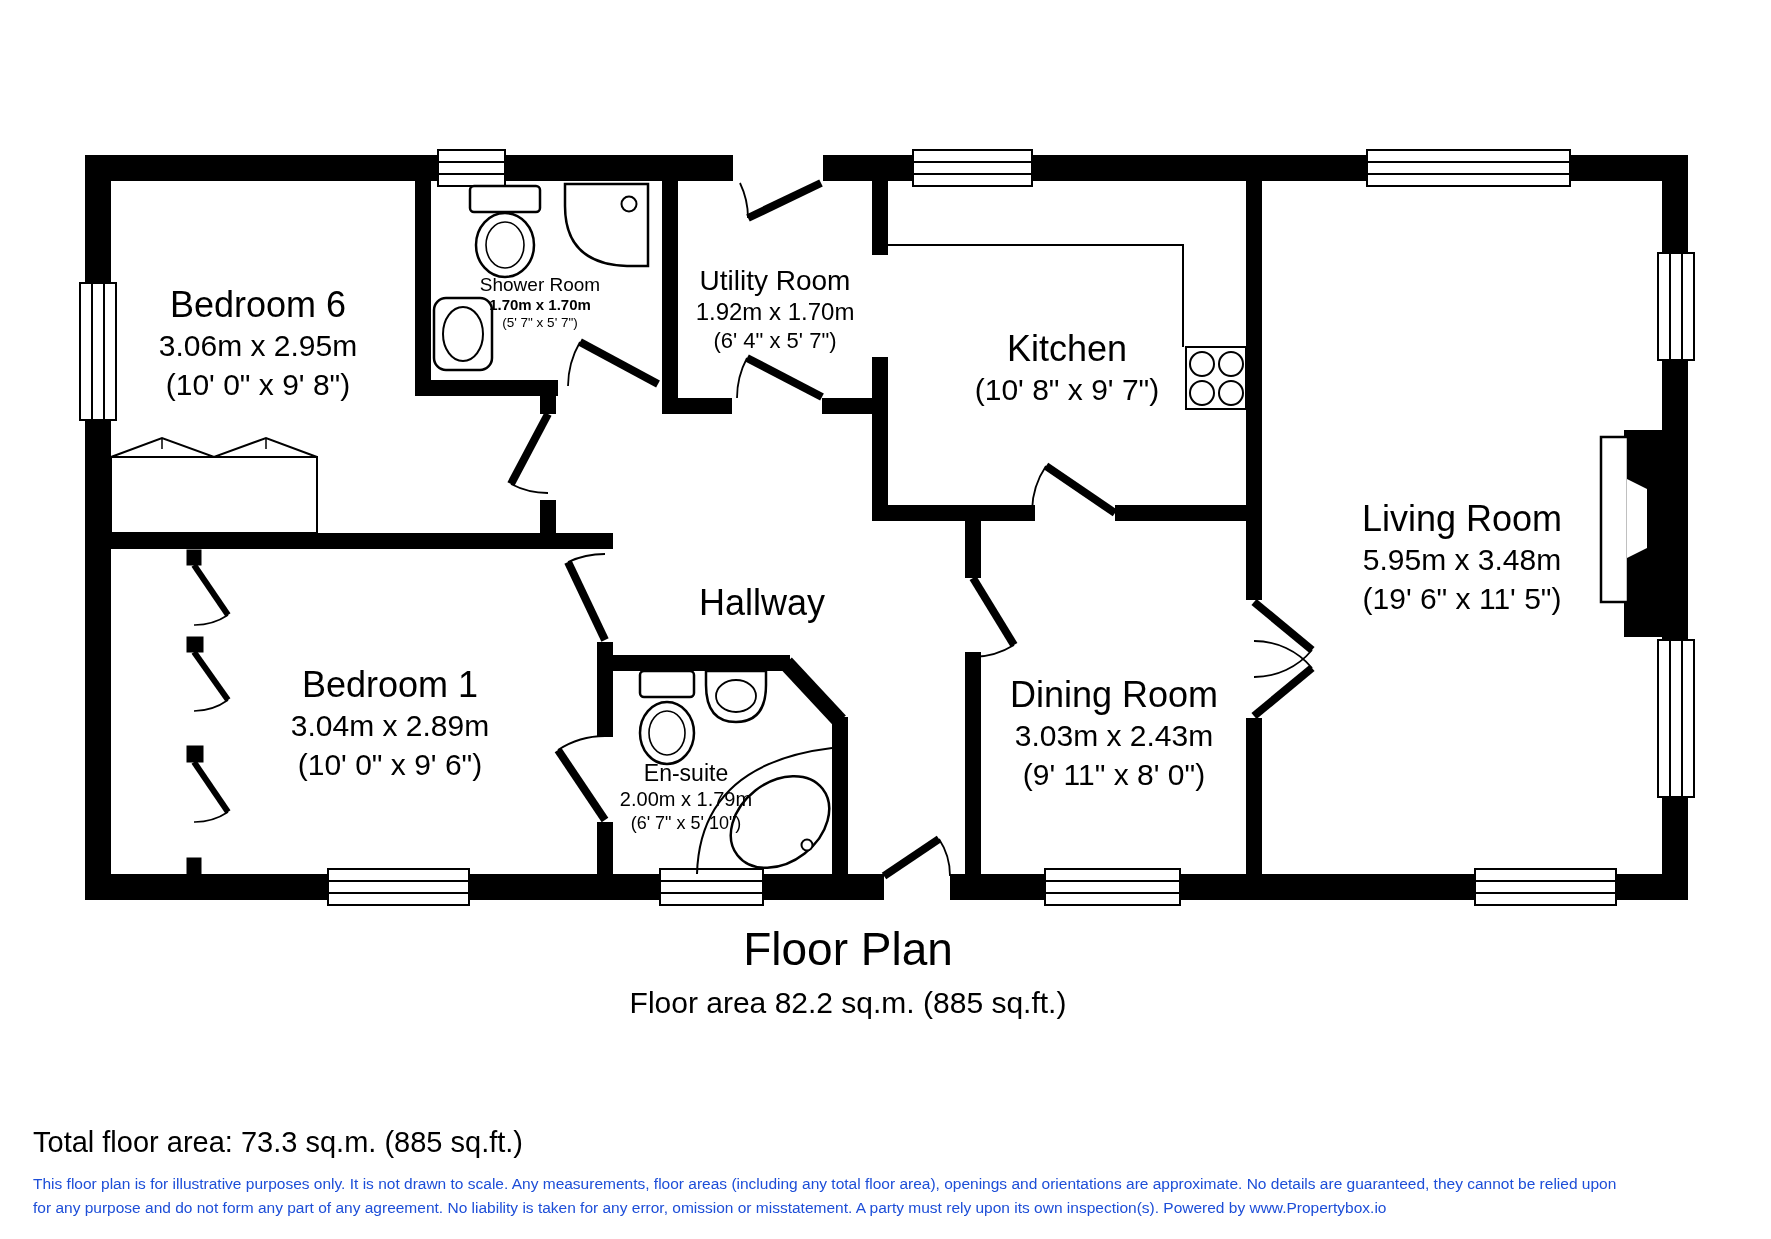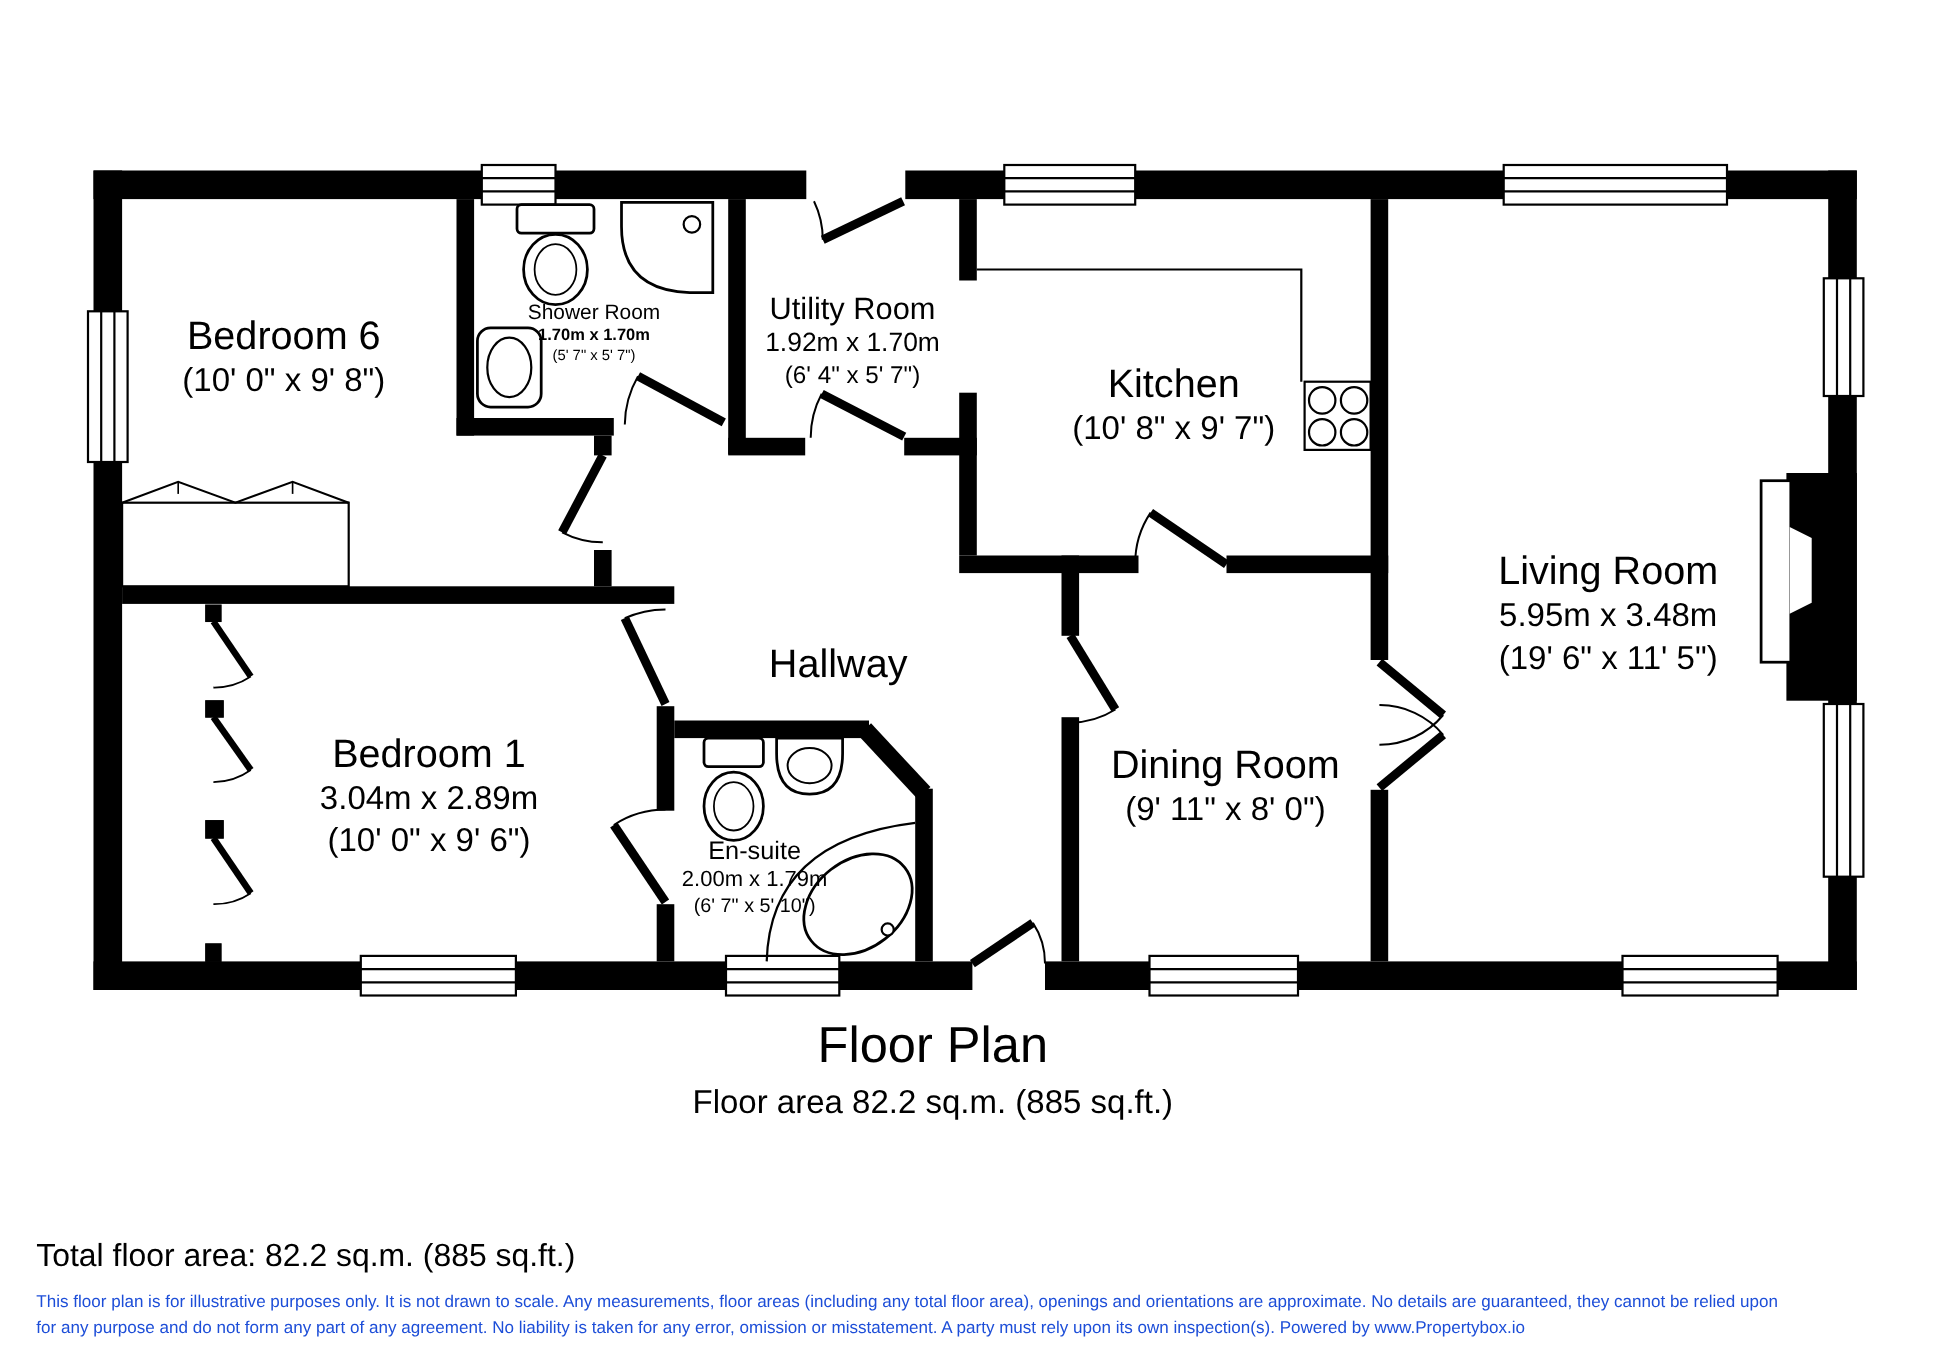--- a/index.html
+++ b/index.html
@@ -231,20 +231,21 @@
     <g>
       <path d="M697,874 Q700,764 832,748" stroke-width="2" fill="none"></path>
       <ellipse cx="780" cy="822" rx="54" ry="40" stroke-width="2.5" transform="rotate(-38 780 822)"></ellipse>
       <circle cx="807" cy="845" r="5.5" stroke-width="2"></circle>
     </g>
   </g>
 </svg>
 
 <div class="room-label" style="left:108px; top:284px; width:300px;">
   <div class="rl-name">Bedroom 6</div>
+  <div class="rl-dim">3.06m x 2.95m</div>
   <div class="rl-dim">(10' 0" x 9' 8")</div>
 </div>
 
 <div class="room-label sm" style="left:450px; top:274px; width:180px;">
   <div class="rl-name">Shower Room</div>
   <div class="rl-dim">1.70m x 1.70m</div>
   <div class="rl-dim rl-dim2">(5' 7" x 5' 7")</div>
 </div>
 
 <div class="room-label md" style="left:675px; top:264px; width:200px;">
@@ -275,26 +276,27 @@
 </div>
 
 <div class="room-label en" style="left:586px; top:760px; width:200px;">
   <div class="rl-name">En-suite</div>
   <div class="rl-dim">2.00m x 1.79m</div>
   <div class="rl-dim rl-dim2">(6' 7" x 5' 10")</div>
 </div>
 
 <div class="room-label" style="left:964px; top:674px; width:300px;">
   <div class="rl-name">Dining Room</div>
+  <div class="rl-dim">3.03m x 2.43m</div>
   <div class="rl-dim">(9' 11" x 8' 0")</div>
 </div>
 
 <div class="title-block">
   <div class="plan-title">Floor Plan</div>
   <div class="plan-subtitle">Floor area 82.2 sq.m. (885 sq.ft.)</div>
 </div>
 
-<div class="total-line">Total floor area: 82.2 sq.m. (885 sq.ft.)</div>
+<div class="total-line">Total floor area: 73.3 sq.m. (885 sq.ft.)</div>
 
 <div class="disclaimer">
   <div>This floor plan is for illustrative purposes only. It is not drawn to scale. Any measurements, floor areas (including any total floor area), openings and orientations are approximate. No details are guaranteed, they cannot be relied upon</div>
   <div>for any purpose and do not form any part of any agreement. No liability is taken for any error, omission or misstatement. A party must rely upon its own inspection(s). Powered by www.Propertybox.io</div>
 </div>
 
 </body></html>

